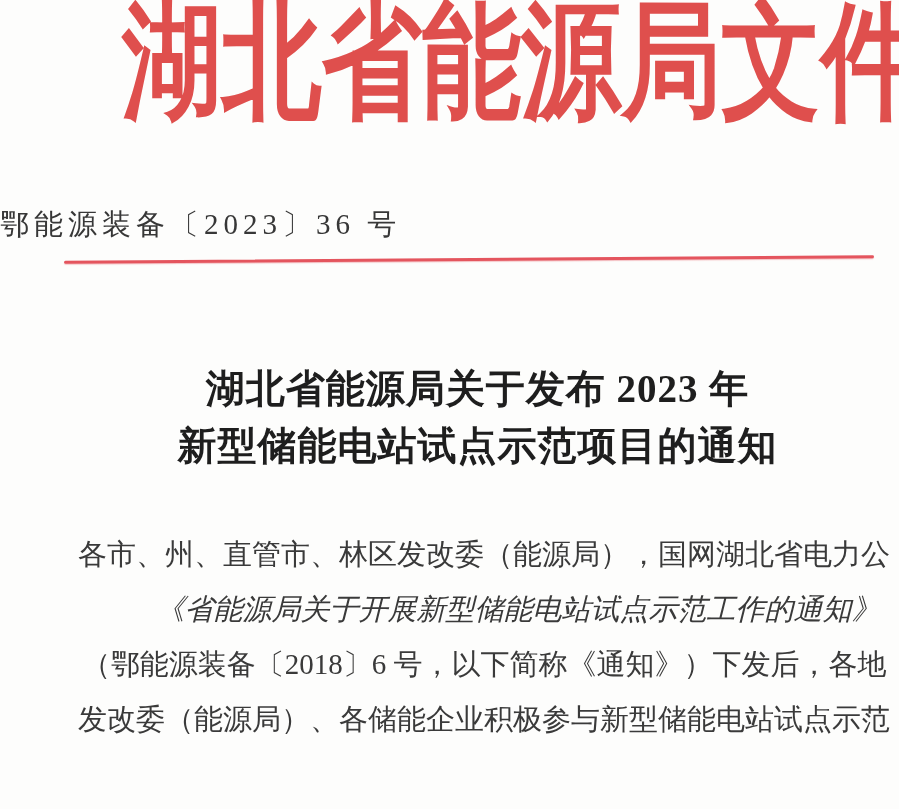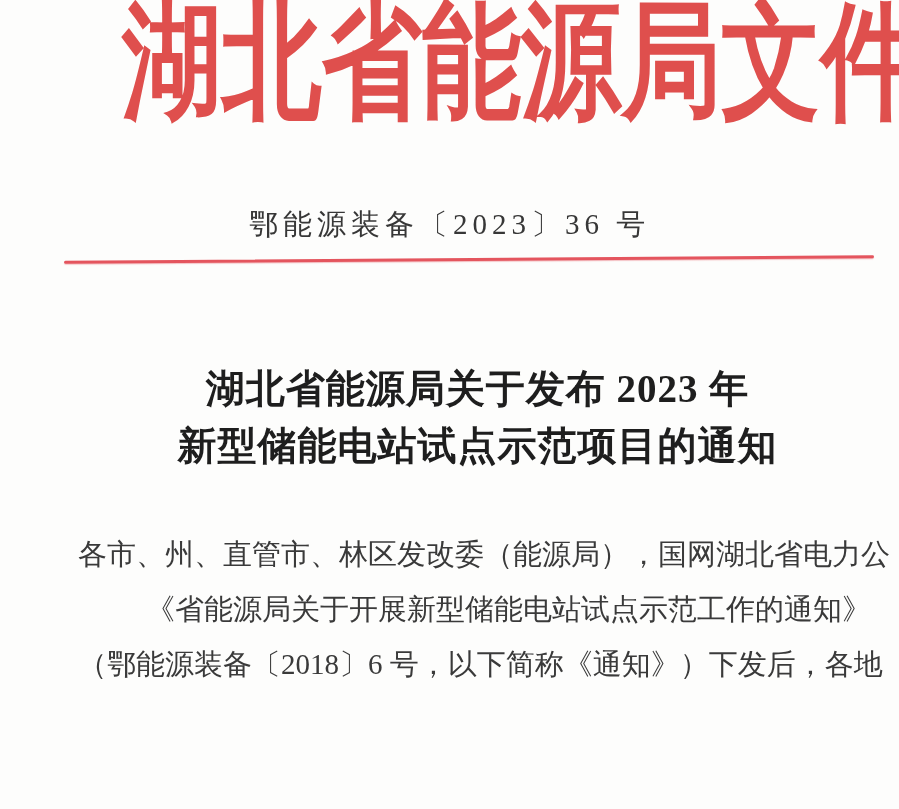--- a/index.html
+++ b/index.html
@@ -35,21 +35,20 @@
     transform: scaleX(0.78) translateX(12px);
     transform-origin: center top;
   }
 
   
   .doc-number {
     position: absolute;
     top: 206px;
     left: 0;
     width: 100%;
-    text-align: center;
     font-size: 29px;
     line-height: 36px;
     letter-spacing: 5px;
     color: #373737;
     white-space: nowrap;
   }
 
   
   .red-divider {
     position: absolute;
@@ -81,23 +80,24 @@
 
   
   .body-text {
     position: absolute;
     top: 527px;
     left: 78px;
     width: 812px;
     font-size: 29px;
     line-height: 55px;
     color: var(--body-ink, #3a3a3a);
+    text-align: center;
   }
   .body-line { white-space: nowrap; }
-  .body-line.indent { padding-left: 68px; }
+  .body-line.indent { padding-left: 68px; font-style: italic; }
 </style>
 </head>
 <body>
 
 <div class="page" style="--page-bg: #fdfdfc; --masthead-red: #df4f4d; --divider-red: #e4555e; --title-ink: #1e1e1e; --body-ink: #3a3a3a;">
 
   <div class="masthead">
     <span class="masthead-text">湖北省能源局文件</span>
   </div>
 
@@ -107,15 +107,16 @@
 
   <div class="notice-title">
     <div class="title-line">湖北省能源局关于发布 2023 年</div>
     <div class="title-line">新型储能电站试点示范项目的通知</div>
   </div>
 
   <div class="body-text">
       <div class="body-line">各市、州、直管市、林区发改委（能源局），国网湖北省电力公</div>
       <div class="body-line indent">《省能源局关于开展新型储能电站试点示范工作的通知》</div>
       <div class="body-line">（鄂能源装备〔2018〕6 号，以下简称《通知》）下发后，各地</div>
+      <div class="body-line">发改委（能源局）、各储能企业积极参与新型储能电站试点示范</div>
     </div>
 
 </div>
 
 </body></html>

